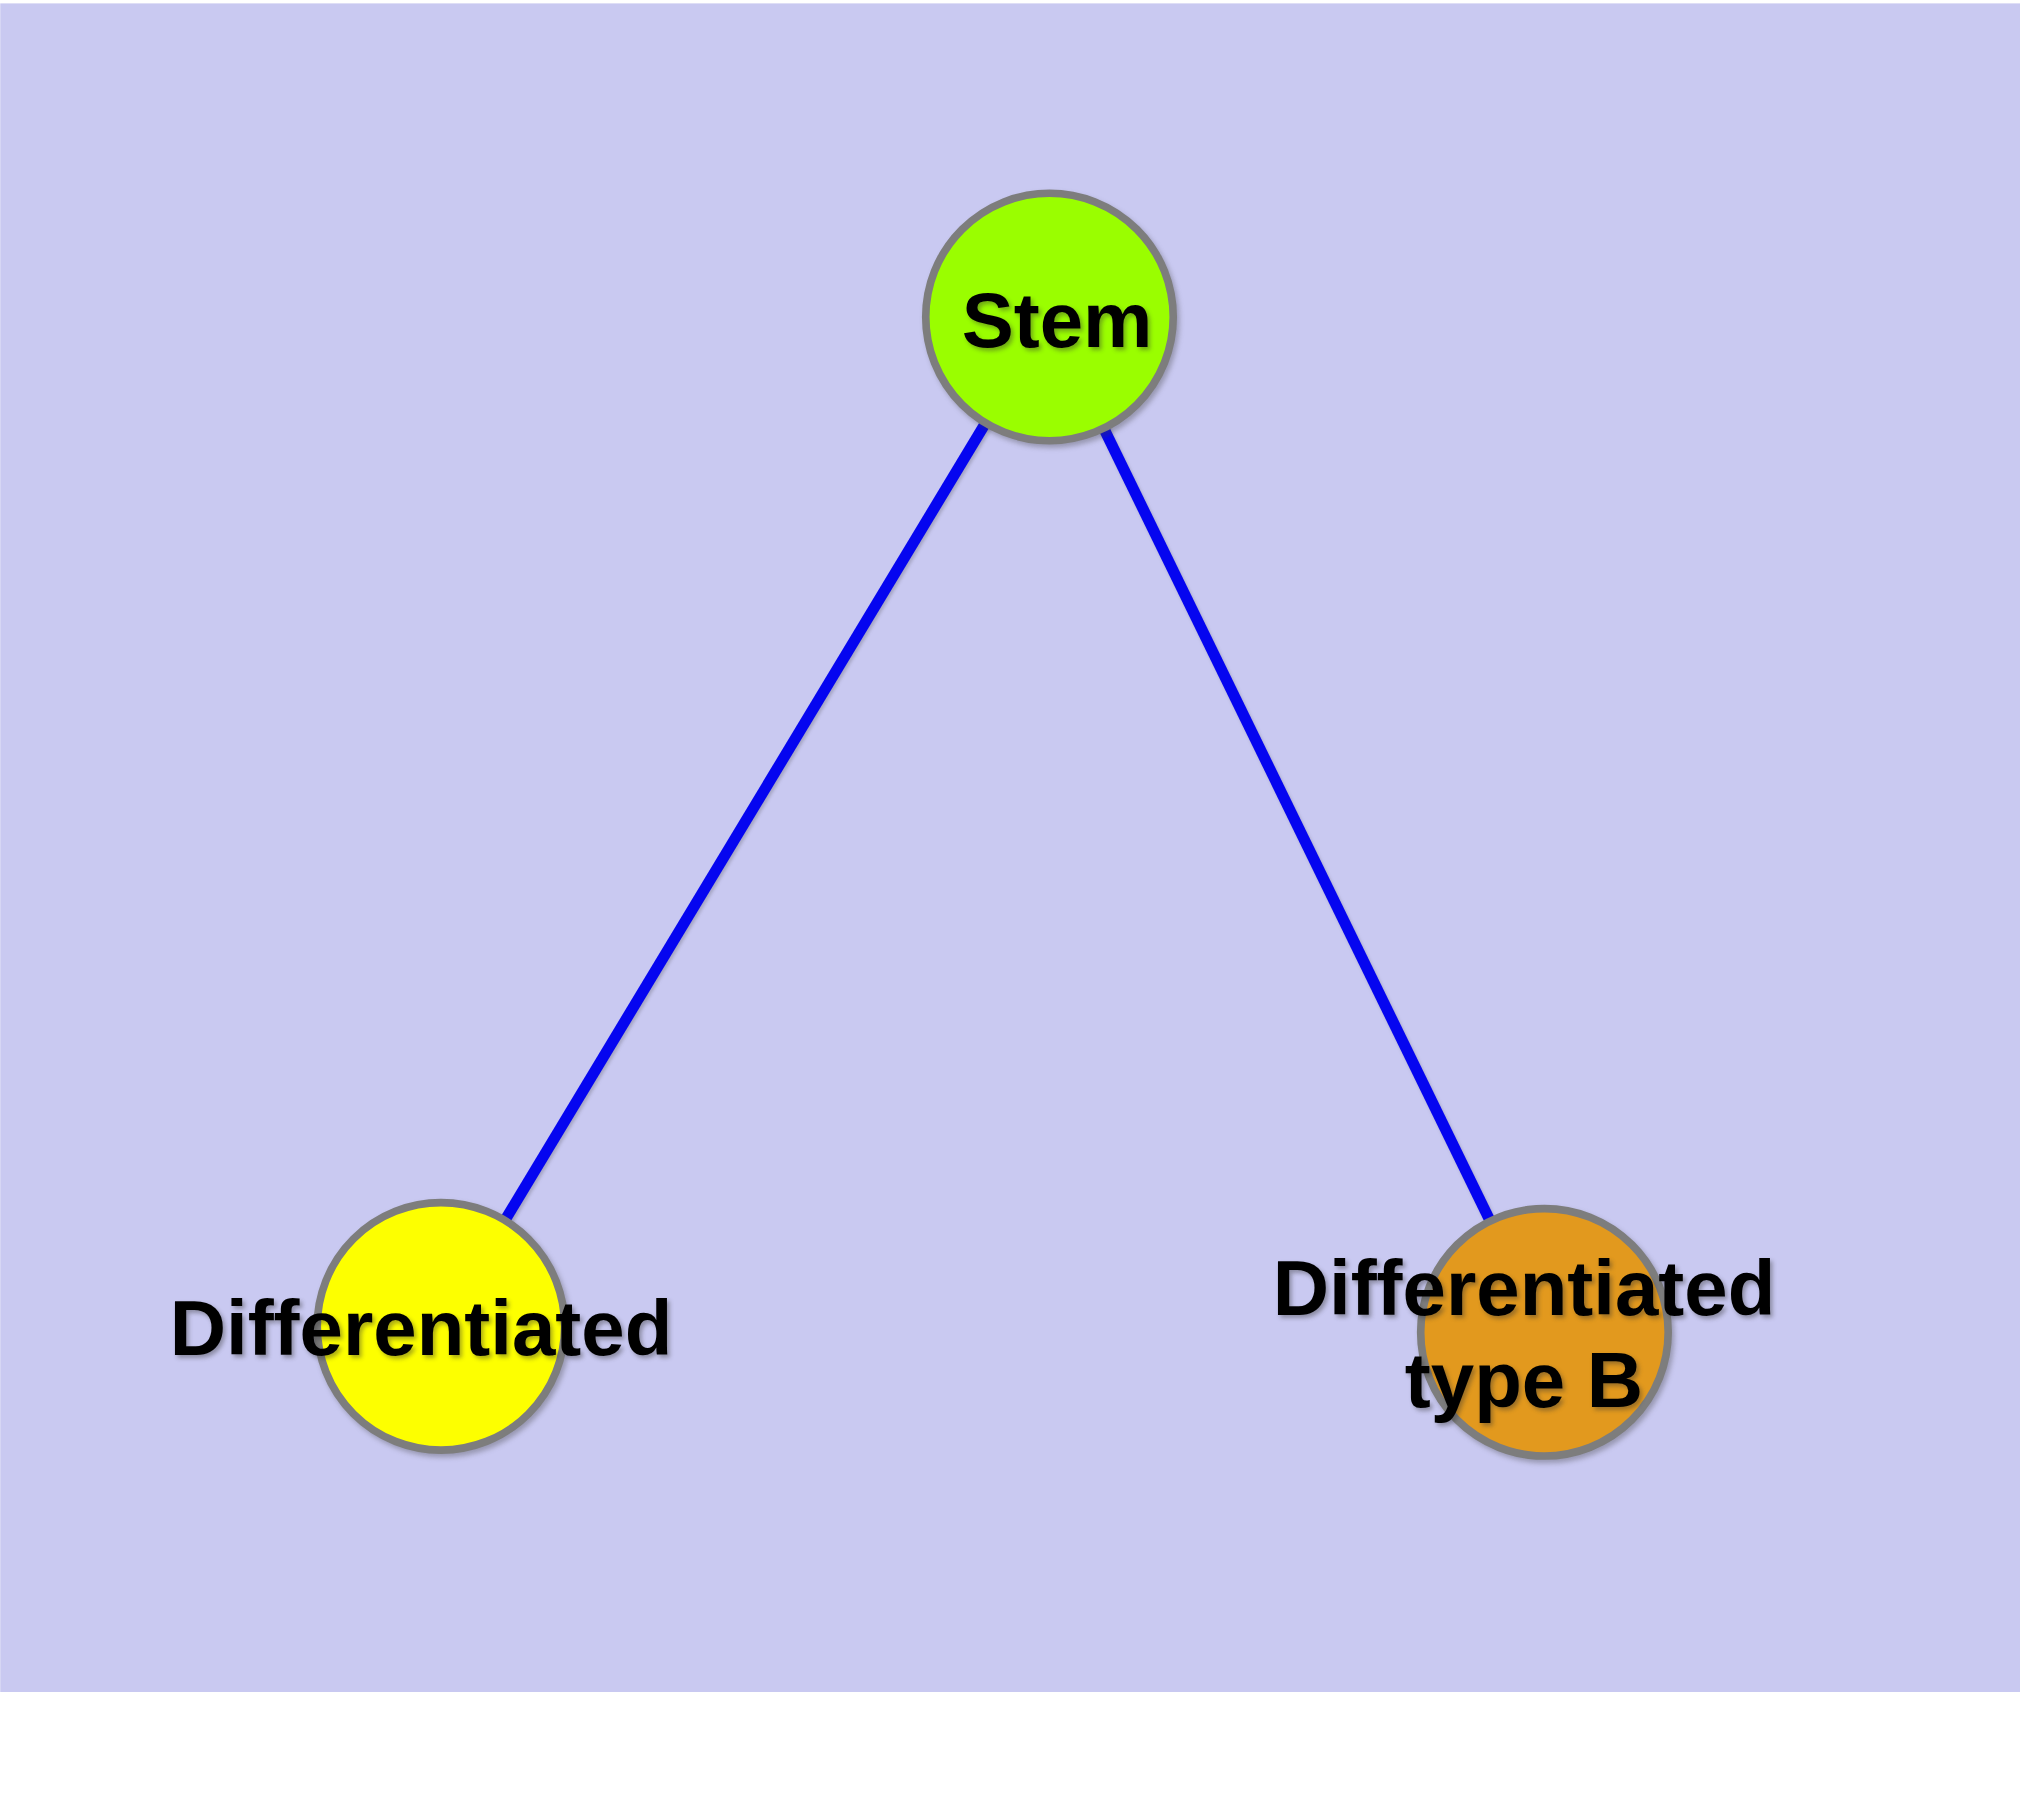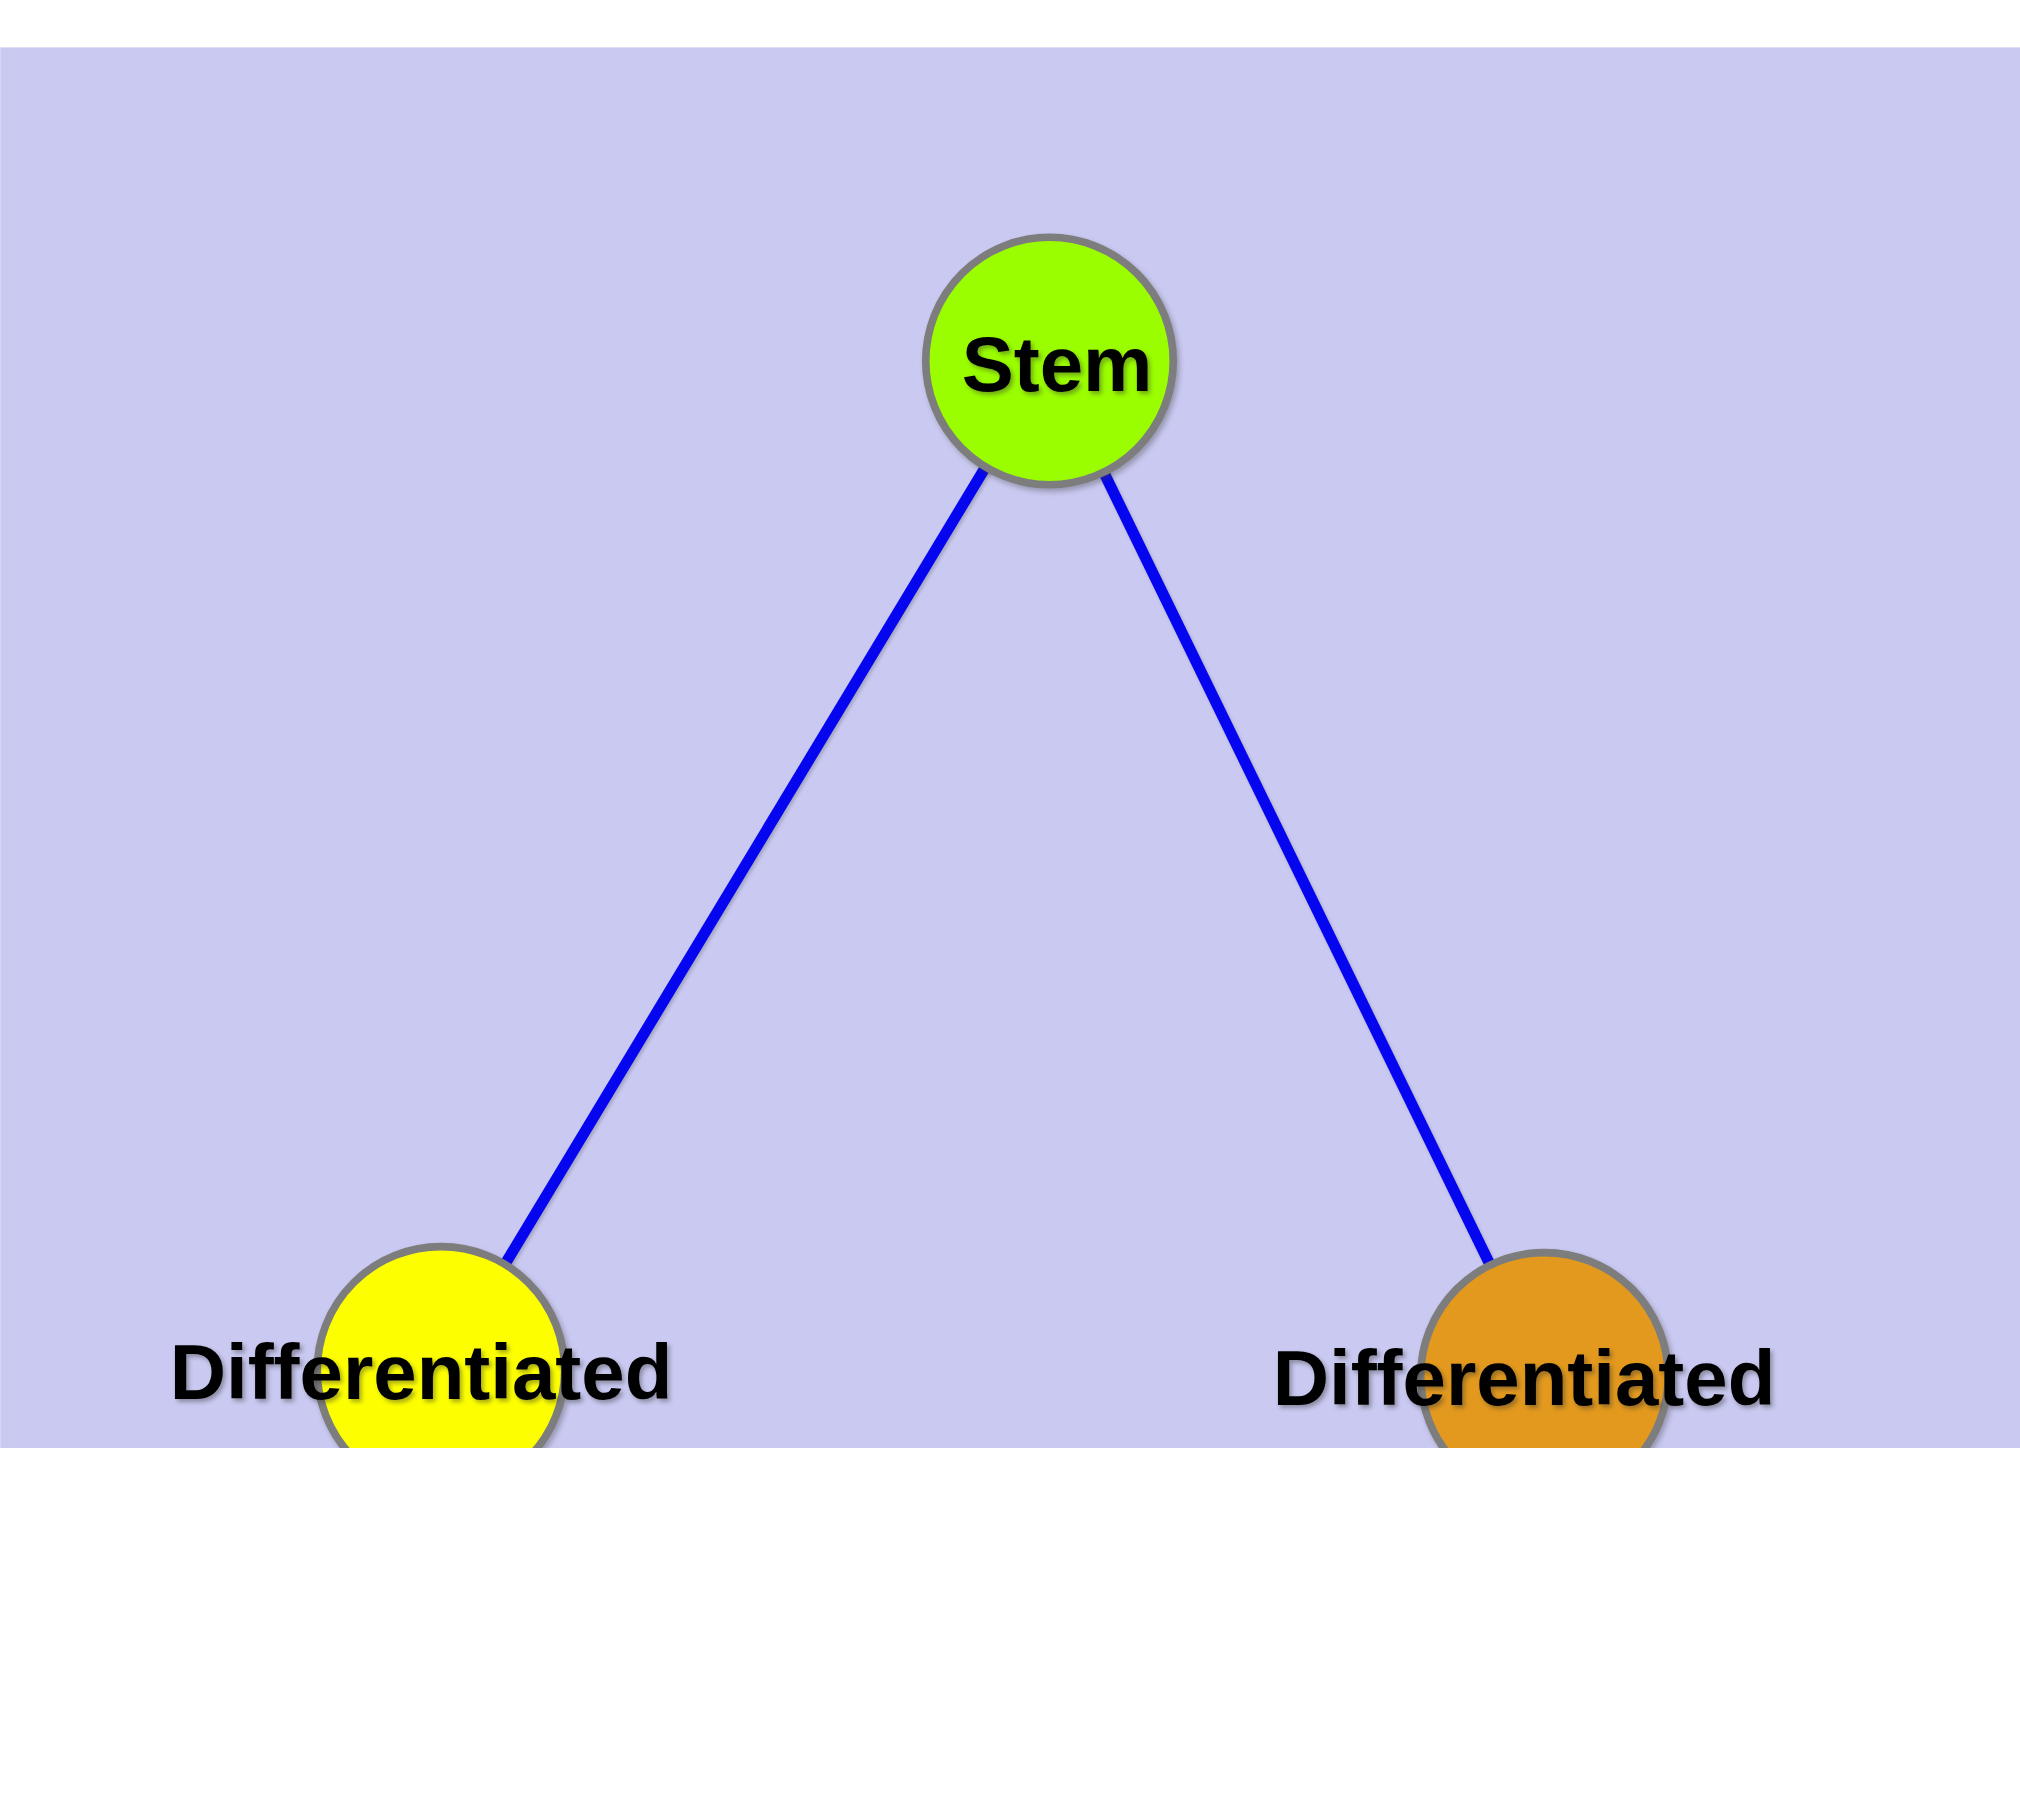--- a/index.html
+++ b/index.html
@@ -4,24 +4,23 @@
 <style>
   html, body {
     margin: 0;
     padding: 0;
     background: #ffffff;
     font-family: "Liberation Sans", "DejaVu Sans", sans-serif;
   }
   .stage {
     position: relative;
     width: 2021px;
-    height: 1404px;
+    height: 1692px;
     background: #ffffff;
     overflow: hidden;
-    margin-top: 44px;
   }
   
   .graph-svg {
     position: absolute;
     top: 0;
     left: 0;
     display: block;
   }
   .edge-line {
     stroke-width: 13px;
@@ -74,16 +73,17 @@
   <div class="node-label" style="left: 1057px; top: 320px;">
     <span>Stem</span>
   </div>
 
   <div class="node-label" style="left: 421px; top: 1328px;">
     <span>Differentiated</span>
   </div>
 
   <div class="node-label" style="left: 1524px; top: 1334px;">
     <span>Differentiated</span>
+    <span>type B</span>
   </div>
 
 </div>
 
 
 </body></html>

